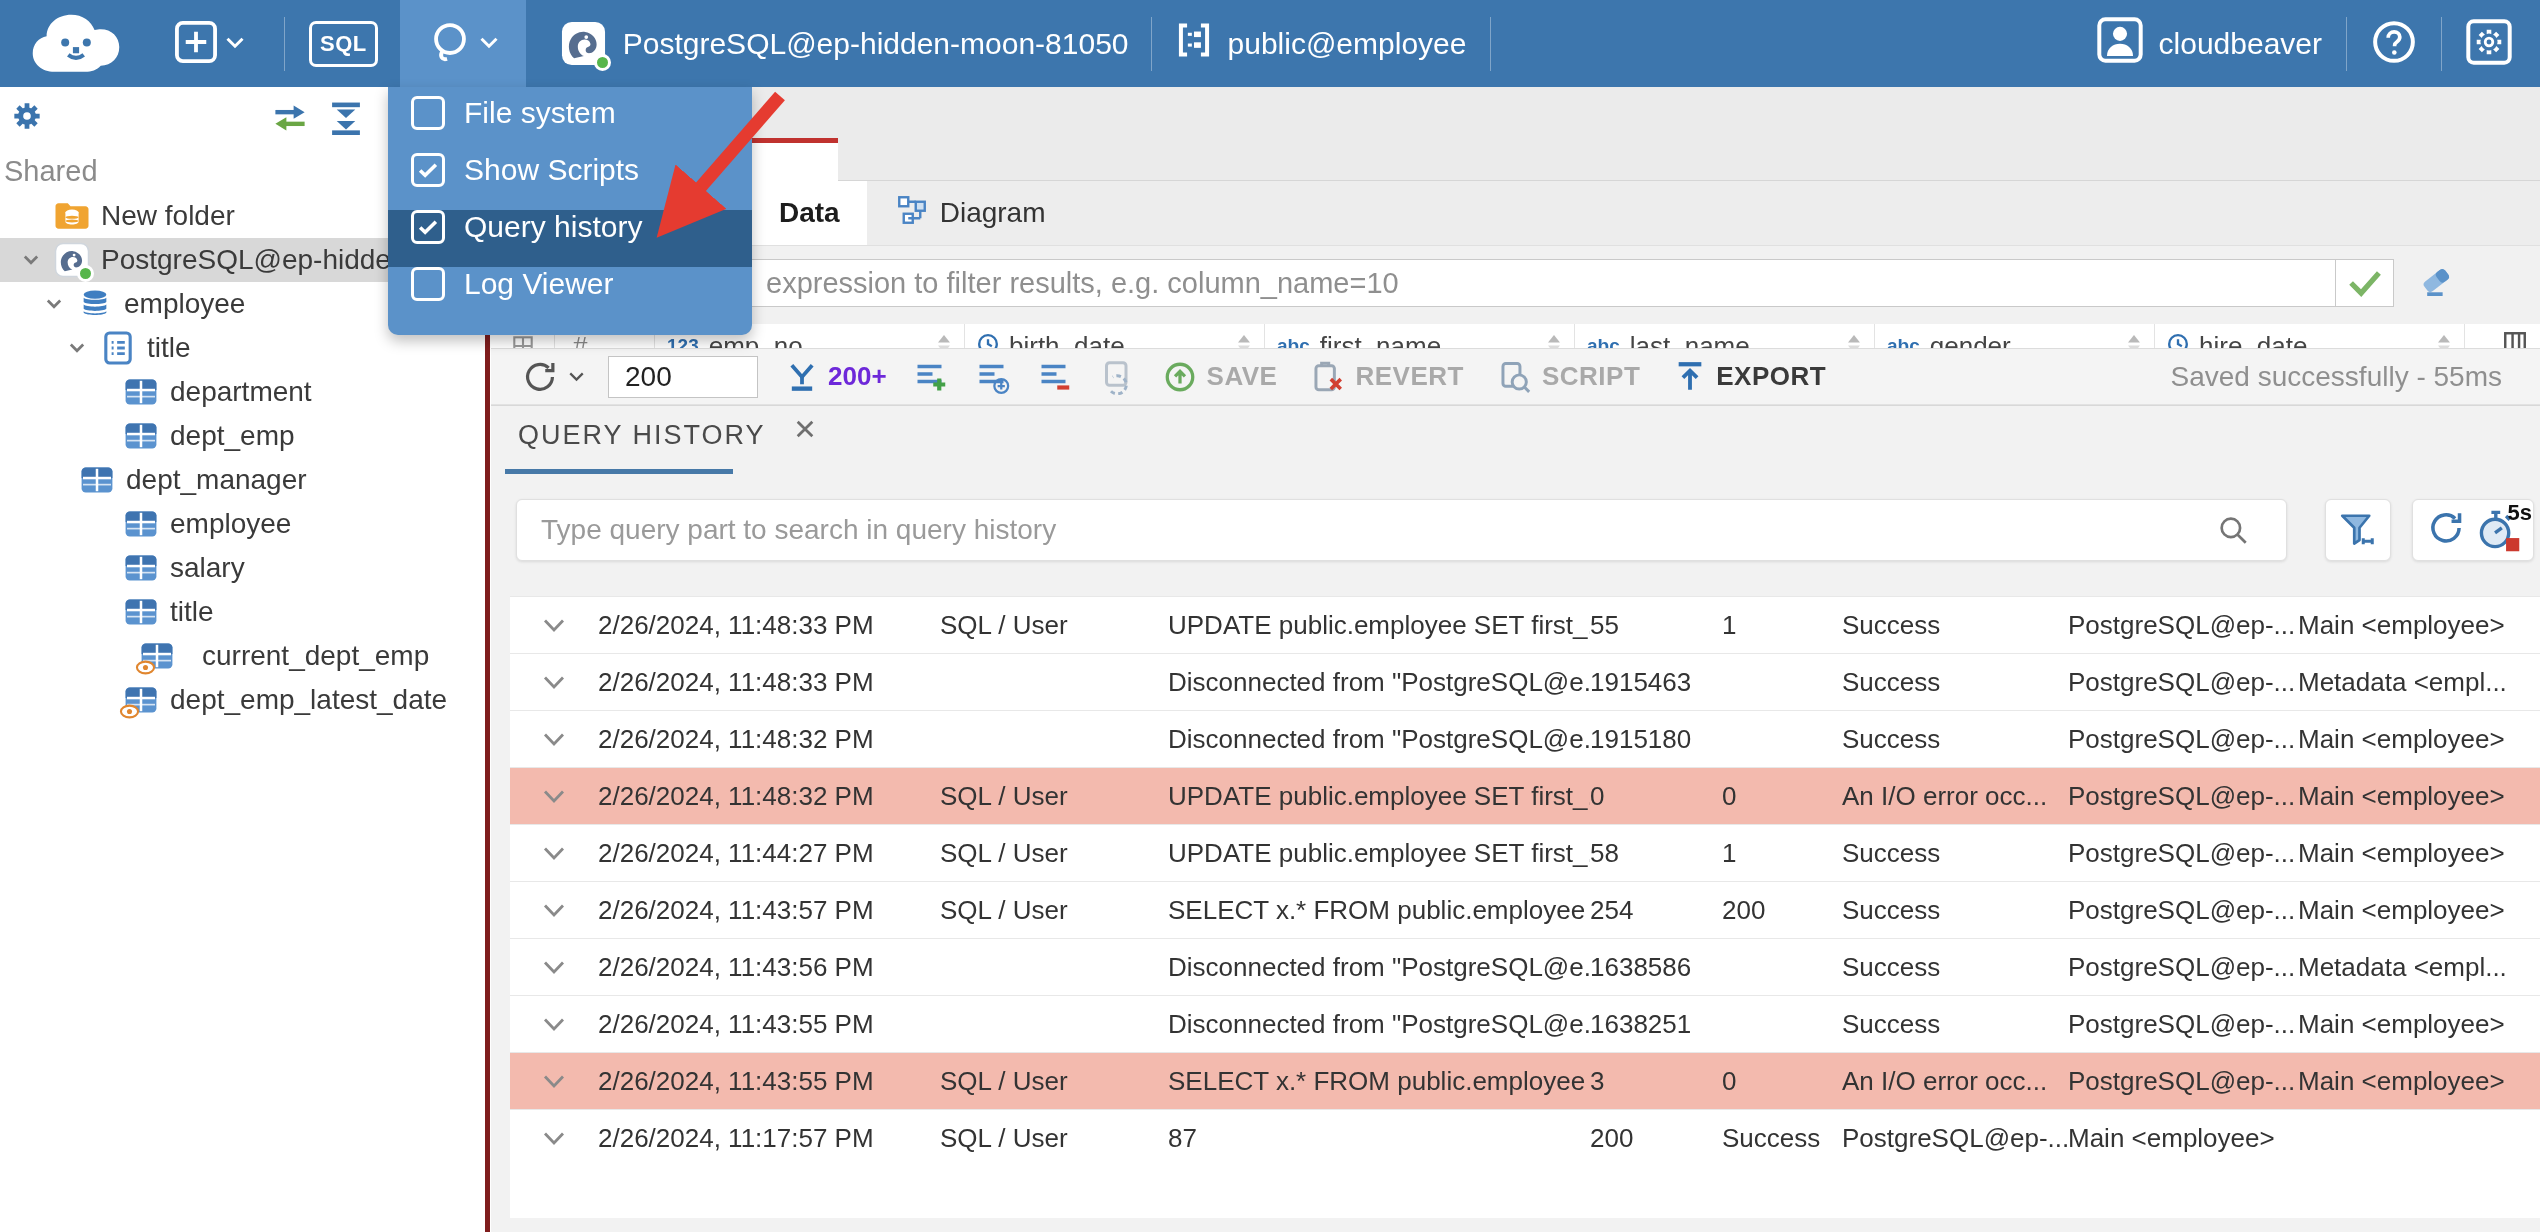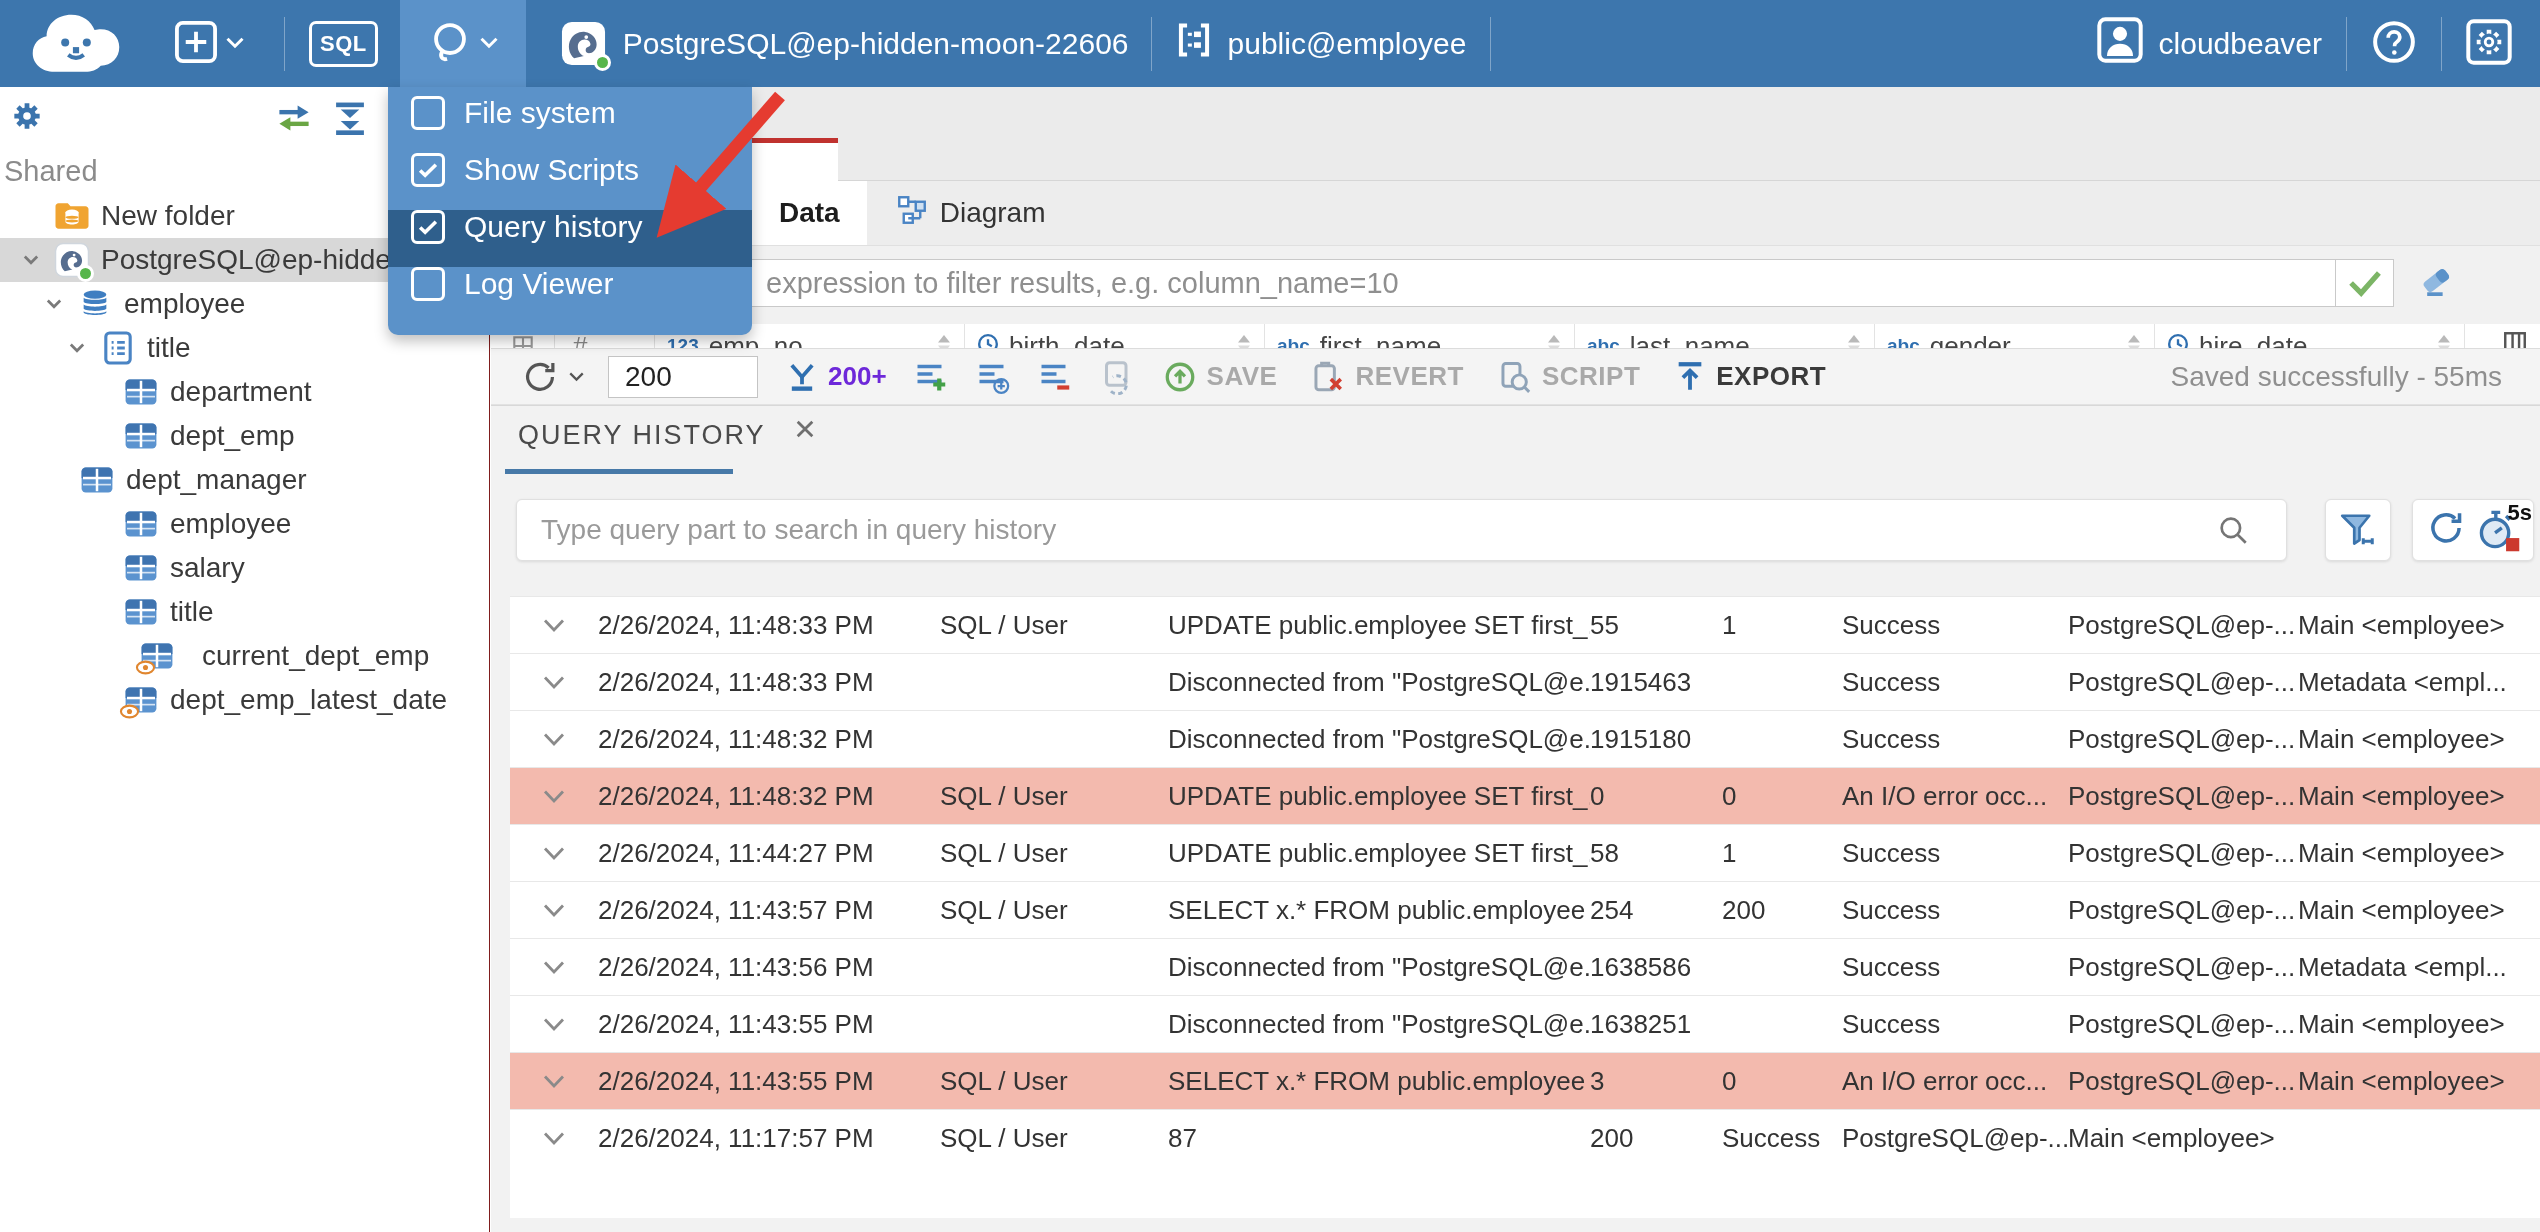--- a/index.html
+++ b/index.html
@@ -37,21 +37,21 @@
   .schemaitem{margin-left:22px;gap:14px;font-size:30px;}
   .sep2{margin-left:22px;}
   .sep3{margin-left:24px;}
   .spacer{flex:1;}
   .useritem{gap:16px;font-size:30px;}
   .icononly{margin-left:24px;margin-right:0;}
   .gearbtn{margin-right:28px;}
   
   .sidebar{
     position:absolute;left:0;top:87px;width:490px;bottom:0;background:#fff;
-    border-right:1px solid #7f1d1d;box-sizing:border-box;overflow:hidden;
+    border-right:5px solid #7f1d1d;box-sizing:border-box;overflow:hidden;
   }
   .side-head{position:relative;height:56px;}
   .side-gear{position:absolute;left:8px;top:10px;}
   .side-sync{position:absolute;right:176px;top:16px;}
   .side-collapse{position:absolute;right:122px;top:14px;}
   .side-label{margin:12px 0 6px 4px;font-size:29px;color:#8b8b8b;}
   .trow{
     height:44px;display:flex;align-items:center;font-size:28px;color:#3a3a3a;
     white-space:nowrap;overflow:hidden;cursor:pointer;
   }
@@ -213,21 +213,21 @@
 
   <span class="tbtn connitem">
     <span class="connbox">
       <svg viewBox="0 0 24 24">
           <rect x="1" y="1" width="22" height="22" rx="5" fill="#fff"></rect>
           <path d="M7.2 19.5C4.5 17.3 3.7 12.8 5.5 9.8 7 7.2 9.9 5.7 12.8 6.1c3.4.5 5.9 3.2 5.9 6.3 0 2.3-1.3 4.1-3.2 4.5-1.3.3-2.4-.4-2.4-1.5 0-1 .7-1.5 1.4-1.7.8-.2 1.2-.9 1-1.7-.3-1.2-1.5-2-2.9-2-2 0-3.5 1.6-3.5 3.6 0 2.1 1.2 3.9 3.1 4.8z" fill="#566d8f"></path>
           <circle cx="13.4" cy="8.7" r=".95" fill="#fff"></circle>
         </svg>
       <i class="pgdot"></i>
     </span>
-    <span>PostgreSQL@ep-hidden-moon-22606</span>
+    <span>PostgreSQL@ep-hidden-moon-81050</span>
   </span>
 
   <span class="tbsep sep2"></span>
 
   <span class="tbtn schemaitem">
     <span>
       <svg width="40" height="40" viewBox="0 0 26 26">
           <path d="M8.5 3.5H4.5V22.5H8.5" fill="none" stroke="#fff" stroke-width="2.6"></path>
           <path d="M17.5 3.5H21.5V22.5H17.5" fill="none" stroke="#fff" stroke-width="2.6"></path>
           <rect x="13" y="7.5" width="4.5" height="3.6" fill="#fff"></rect>

